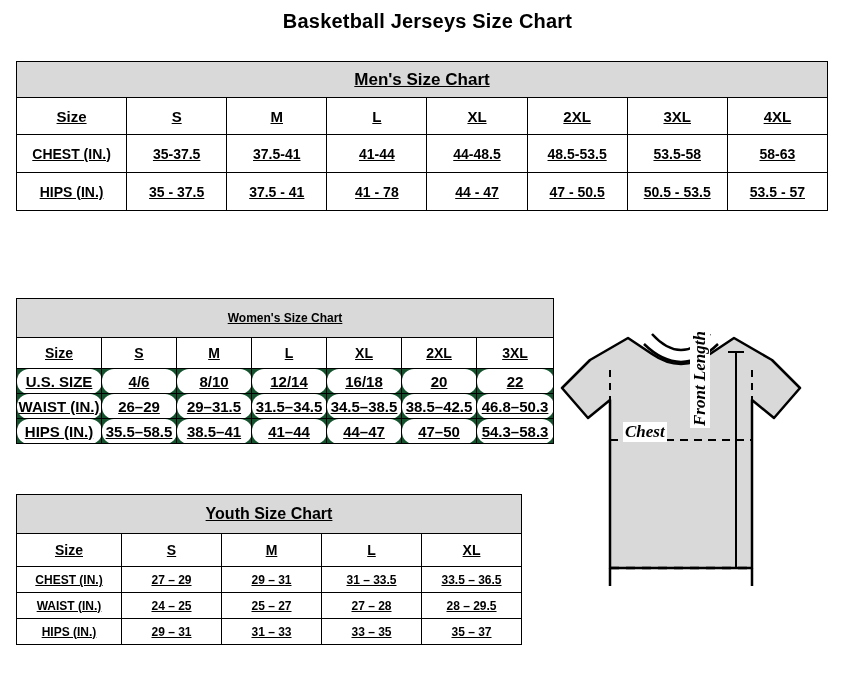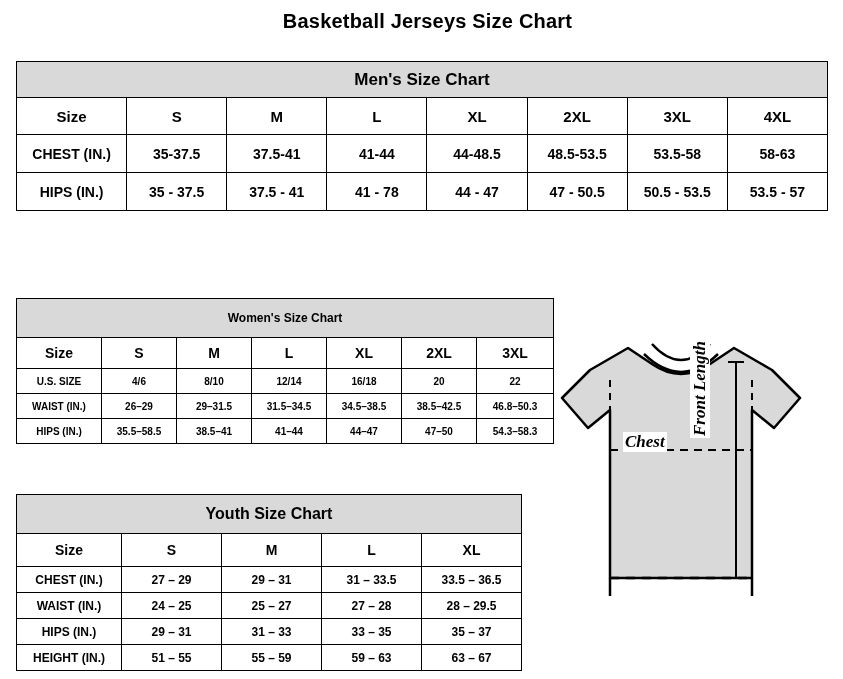--- a/index.html
+++ b/index.html
@@ -24,20 +24,21 @@
   }
   .chart-block {
     position: absolute;
     box-sizing: border-box;
   }
   table.sizetable {
     border-collapse: collapse;
     table-layout: fixed;
     width: 100%;
     background: #14532d;
+    text-decoration: underline;
   }
   table.sizetable td, table.sizetable th {
     border: 1px solid #000000;
     text-align: center;
     vertical-align: middle;
     font-weight: bold;
     background: #ffffff;
     padding: 0;
   }
   .banner td {
@@ -55,35 +56,35 @@
   #mens { left: 16px; top: 61px; width: 812px; }
   #mens .banner td { font-size: 17px; height: 35px; }
   #mens .hdr td { font-size: 15px; height: 36px; }
   #mens .datarow td { font-size: 14px; height: 37px; }
   #mens .rowlabel { font-size: 14px; }
 
   
   #womens { left: 16px; top: 298px; width: 537px; }
   #womens .banner td { font-size: 12px; height: 38px; }
   #womens .hdr td { font-size: 14px; height: 30px; }
-  #womens .datarow td { font-size: 10px; height: 24px; }
+  #womens .datarow td { font-size: 15px; height: 24px; border-radius: 12px; }
   #womens .rowlabel { font-size: 11px; }
 
   
   #youth { left: 16px; top: 494px; width: 505px; }
   #youth .banner td { font-size: 16px; height: 38px; }
   #youth .hdr td { font-size: 14px; height: 32px; }
   #youth .datarow td { font-size: 12px; height: 25px; }
   #youth .rowlabel { font-size: 12px; }
 
   
   #shirt-diagram {
     position: absolute;
     left: 540px;
-    top: 328px;
+    top: 318px;
     width: 290px;
     height: 320px;
   }
   #shirt-diagram svg { display: block; }
   .diagram-label {
     position: absolute;
     font-family: "Liberation Serif", serif;
     font-weight: bold;
     font-style: italic;
     font-size: 17px;
@@ -244,27 +245,20 @@
         <td>27 – 28</td>
         <td>28 – 29.5</td>
       </tr>
       <tr class="datarow">
         <td class="rowlabel">HIPS  (IN.)</td>
         <td>29 – 31</td>
         <td>31 – 33</td>
         <td>33 – 35</td>
         <td>35 – 37</td>
       </tr>
-      <tr class="datarow">
-        <td class="rowlabel">HEIGHT  (IN.)</td>
-        <td>51 – 55</td>
-        <td>55 – 59</td>
-        <td>59 – 63</td>
-        <td>63 – 67</td>
-      </tr>
     </tbody>
   </table>
 </div>
 
 <div id="shirt-diagram">
   <svg width="290" height="320" viewBox="0 0 290 320">
 
     <path d="M88 20 L50 42 L22 70 L48 100 L70 82 L70 250 L212 250 L212 82 L234 100 L260 70 L232 42 L194 20
              L170 36 Q141 56 112 36 Z" fill="#d9d9d9" stroke="#000000" stroke-width="2.5" stroke-linejoin="round"></path>
 

